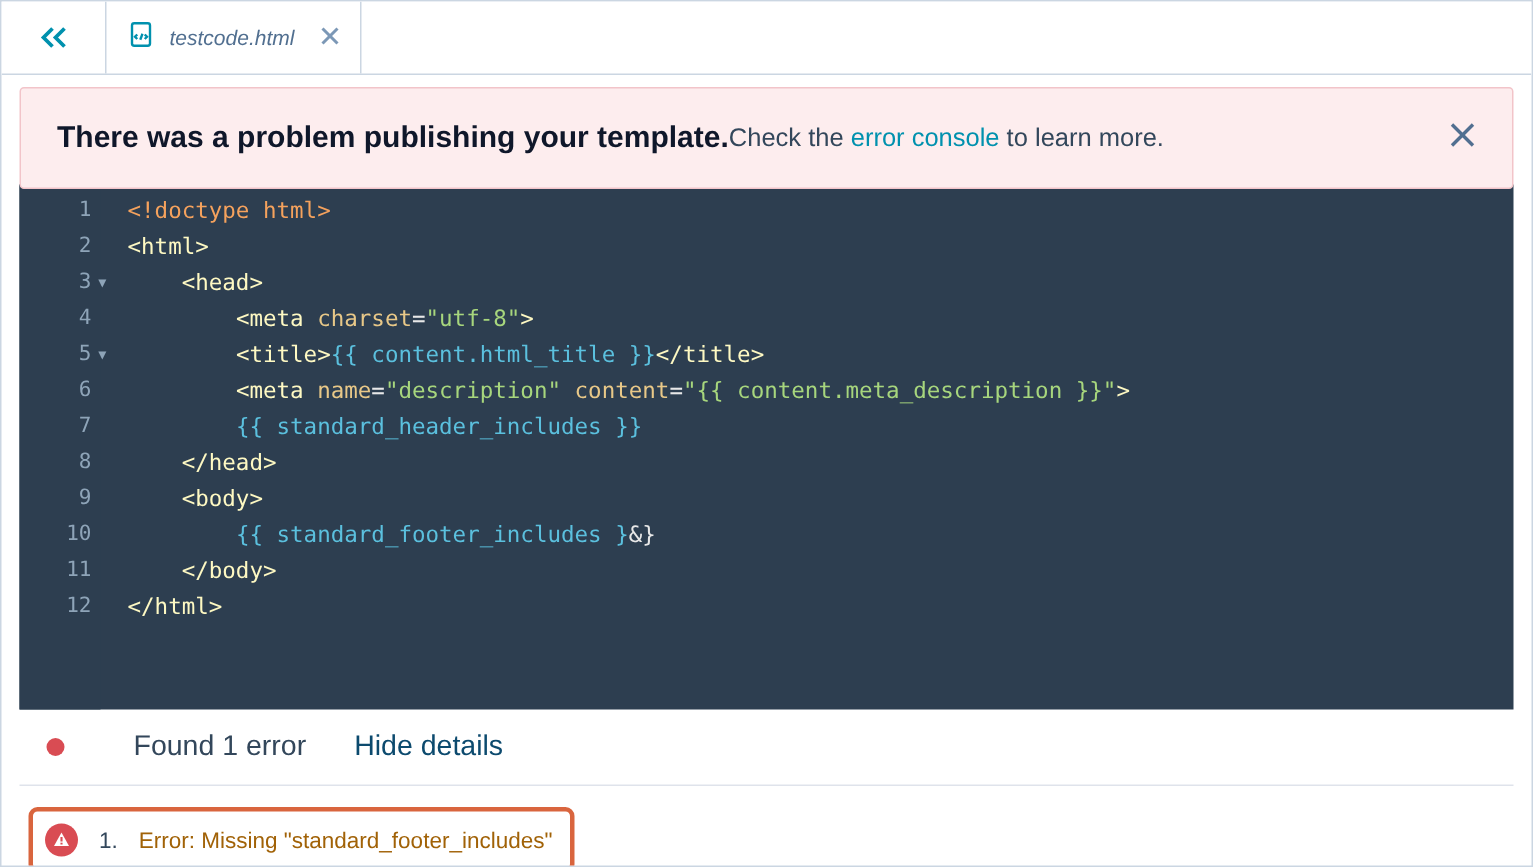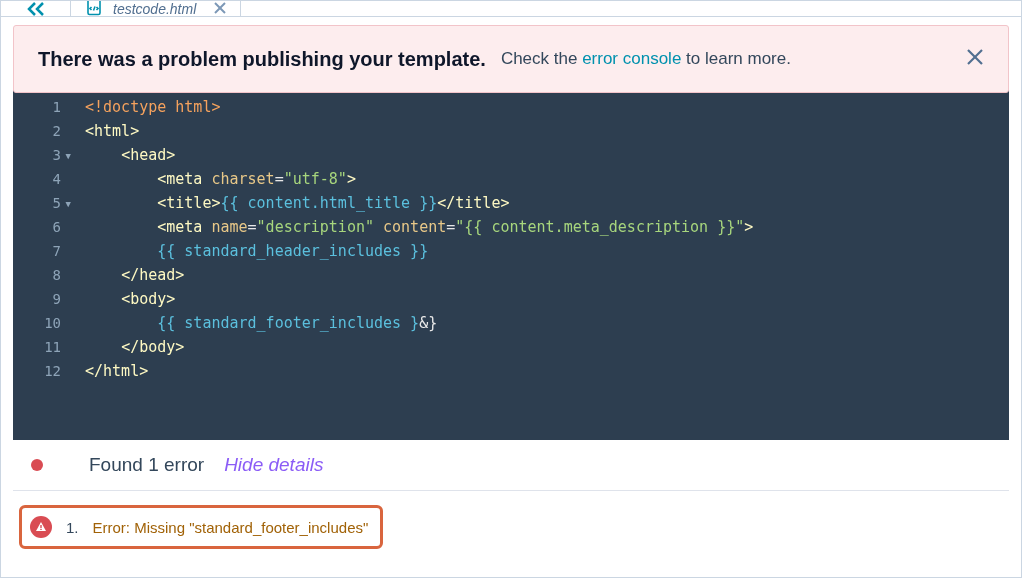--- a/index.html
+++ b/index.html
@@ -5,21 +5,21 @@
     * { margin: 0; padding: 0; box-sizing: border-box; }
     body {
       font-family: -apple-system, BlinkMacSystemFont, "Segoe UI", Helvetica, Arial, sans-serif;
       background: #fff;
       width: 1022px;
       height: 578px;
       overflow: hidden;
       border: 1px solid #cbd6e2;
     }
     .top-bar {
-      height: 16px;
+      height: 49px;
       display: flex;
       align-items: center;
       border-bottom: 1px solid #cbd6e2;
       background: #fff;
     }
     .collapse-btn {
       width: 70px;
       height: 100%;
       display: flex;
       align-items: center;
@@ -50,21 +50,21 @@
       z-index: 5;
     }
     .alert-title {
       font-weight: 700;
       font-size: 20px;
       color: #0f172a;
     }
     .alert-text {
       font-size: 17px;
       color: #33475b;
-      margin-left: 15px;
+      margin-left: 0;
     }
     .alert-link { color: #0091ae; }
     .alert-close {
       margin-left: auto;
       color: #516f90;
       font-size: 22px;
     }
     .editor {
       margin: -3px 12px 0 12px;
       background: #2d3e50;
@@ -116,21 +116,21 @@
       font-size: 19px;
     }
     .red-dot {
       width: 12px;
       height: 12px;
       border-radius: 50%;
       background: #d94c53;
       margin-left: 4px;
     }
     .summary-text { color: #33475b; margin-left: 28px; }
-    .hide-details { color: #8b5cf6; margin-left: 2px; font-style: italic; }
+    .hide-details { color: #0c4a6e; margin-left: 14px; }
     .error-detail {
       margin: 14px 0 0 18px;
       display: inline-flex;
       align-items: center;
       gap: 14px;
       padding: 8px 12px 8px 8px;
       border: 3px solid #d9653e;
       border-radius: 6px;
       font-size: 15px;
     }

